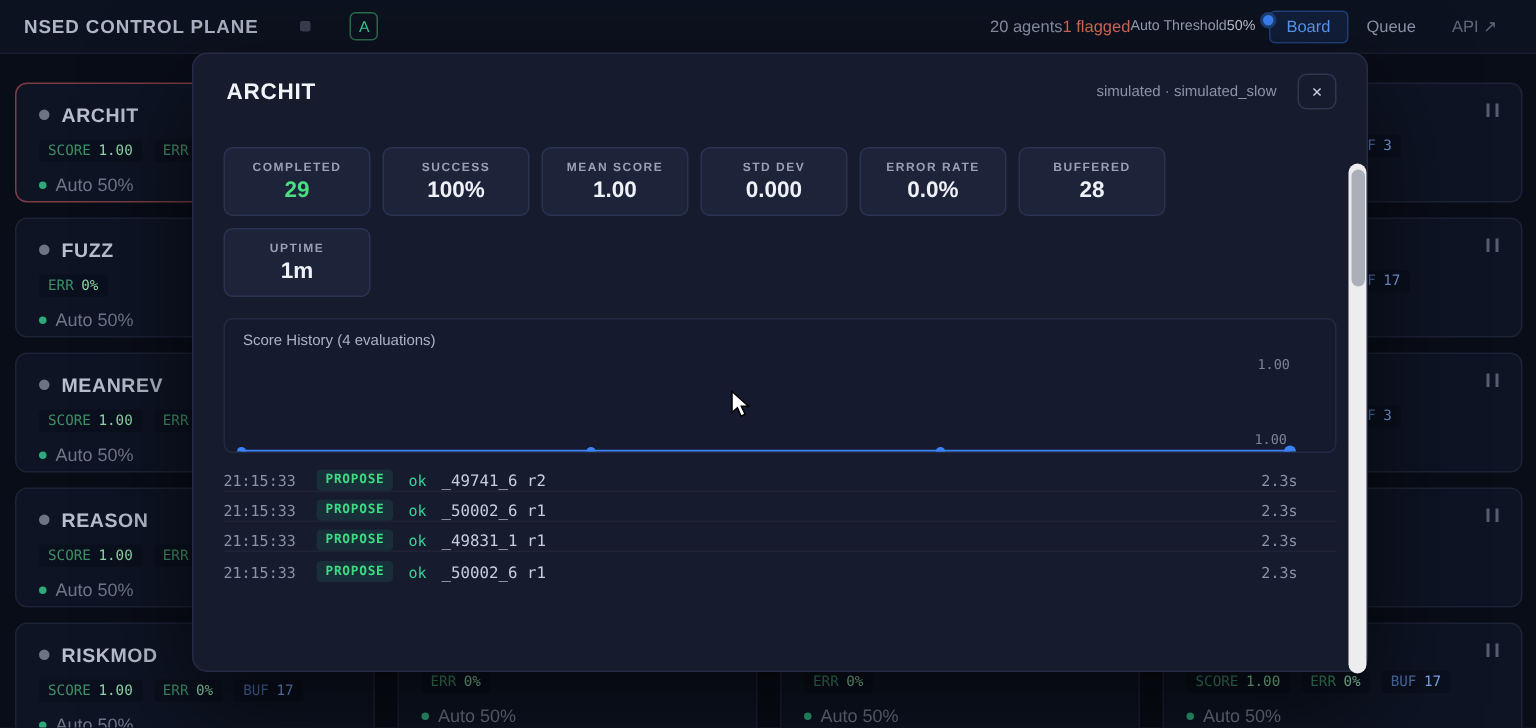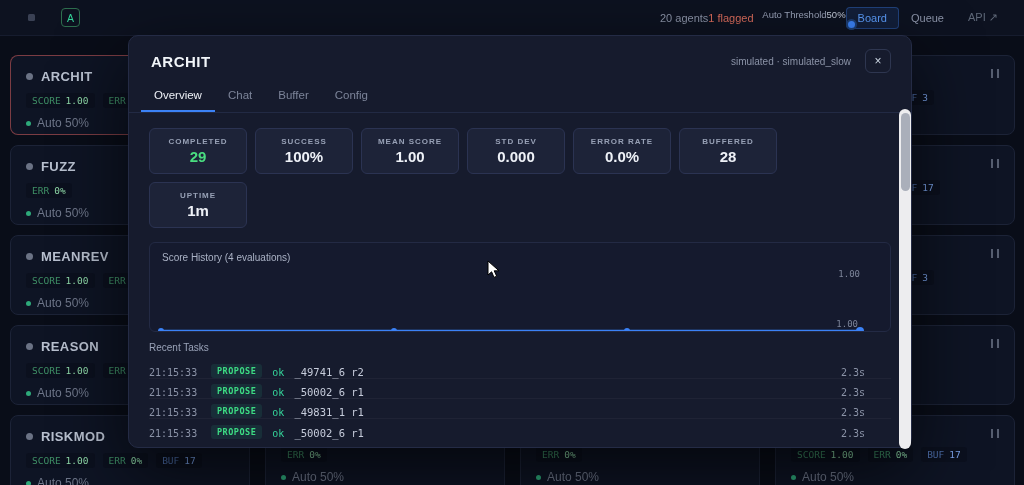--- a/index.html
+++ b/index.html
@@ -10,21 +10,21 @@
   
   .topbar { position:absolute; left:0; top:0; width:1024px; height:36px; background:#0d1220;
             border-bottom:1px solid #161c2e; display:flex; align-items:center; z-index:2; }
   .app-title { color:#aeb6c6; font-size:12.5px; font-weight:bold; letter-spacing:0.6px; margin-left:16px; }
   .menu-square { width:7px; height:7px; background:#3a4154; border-radius:1.5px; margin-left:28px; }
   .a-badge { width:19px; height:19px; border:1px solid #2e6e4e; border-radius:4px; color:#34d399;
              font-size:10.5px; display:flex; align-items:center; justify-content:center; margin-left:26px; }
   .topbar-right { margin-left:auto; display:flex; align-items:center; margin-right:14px; }
   .agents-count { color:#8b93a7; font-size:11px; }
   .flagged-count { color:#d96b5b; font-size:11px; }
-  .threshold { display:flex; flex-direction:column; gap:3px; width:92px;align-items:flex-end; }
+  .threshold { display:flex; flex-direction:row; gap:3px; width:92px; }
   .threshold-top { display:flex; justify-content:space-between; }
   .threshold-label { color:#9aa3b8; font-size:9.5px; }
   .threshold-value { color:#c2c9d6; font-size:9.5px; }
   .slider-track { position:relative; height:3px; background:#2a3150; border-radius:2px; }
   .slider-fill { position:absolute; left:0; top:0; height:3px; width:48%; background:#4b5b77; border-radius:2px; }
   .slider-handle { position:absolute; left:44%; top:-4px; width:11px; height:11px; border-radius:50%;
                    background:#3b82f6; border:2px solid #1d3f75; }
   .nav-btn { font-size:11px; padding:4px 11px; border-radius:4px; color:#8b93a7; background:transparent; border:1px solid transparent; }
   .nav-btn.active { color:#5b9bf8; background:rgba(59,130,246,0.12); border:1px solid rgba(59,130,246,0.35); }
   .nav-btn.dim { color:#5f6878; }
@@ -84,20 +84,21 @@
   .scrollbar { position:absolute; right:0px; top:73px; width:12px; height:340px; background:#ededef;
                border-radius:6px; }
   .scroll-thumb { position:absolute; left:1.5px; top:4px; width:9px; height:78px; background:#aaafba; border-radius:5px; }
 
   .cursor { position:absolute; left:487px; top:260px; z-index:20; }
 </style>
 </head>
 <body>
 
 <div class="topbar">
+  <div class="app-title">NSED CONTROL PLANE</div>
   <div class="menu-square"></div>
   <div class="a-badge">A</div>
   <div class="topbar-right">
     <span class="agents-count">20 agents</span>
     <span class="flagged-count">1 flagged</span>
     <div class="threshold">
       <div class="threshold-top">
         <span class="threshold-label">Auto Threshold</span>
         <span class="threshold-value">50%</span>
       </div>
@@ -311,26 +312,20 @@
         <span class="auto-text">Auto 50%</span>
       </div>
   </div>
 </div>
 
 <div class="modal">
   <div class="modal-header">
     <span class="modal-title">ARCHIT</span>
     <span class="modal-sub">simulated · simulated_slow</span>
     <button class="close-btn">×</button>
-  </div>
-  <div class="tabs">
-    <span class="tab active">Overview</span>
-    <span class="tab">Chat</span>
-    <span class="tab">Buffer</span>
-    <span class="tab">Config</span>
   </div>
   <div class="modal-body">
     <div class="stats-row">
       <div class="stat-card">
         <span class="stat-label">COMPLETED</span>
         <span class="stat-value green">29</span>
       </div>
       <div class="stat-card">
         <span class="stat-label">SUCCESS</span>
         <span class="stat-value">100%</span>
@@ -365,21 +360,20 @@
       <span class="chart-endlabel mono">1.00</span>
       <div style="position:absolute;inset:0;"><svg width="734" height="103">
             <line x1="11" y1="88" x2="710" y2="88" stroke="#3b82f6" stroke-width="2.5"></line>
             <circle cx="11" cy="88" r="3" fill="#3b82f6"></circle>
             <circle cx="244" cy="88" r="3" fill="#3b82f6"></circle>
             <circle cx="477" cy="88" r="3" fill="#3b82f6"></circle>
             <circle cx="710" cy="88" r="4" fill="#3b82f6"></circle>
           </svg></div>
     </div>
 
-    <div class="tasks-title">Recent Tasks</div>
 
     <div style="margin-top:6px;">
       <div class="task-row">
         <span class="t-time mono">21:15:33</span>
         <span class="t-badge mono">PROPOSE</span>
         <span class="t-ok mono">ok</span>
         <span class="t-task mono">_49741_6 r2</span>
         <span class="t-dur mono">2.3s</span>
       </div>
       <div class="task-row">

